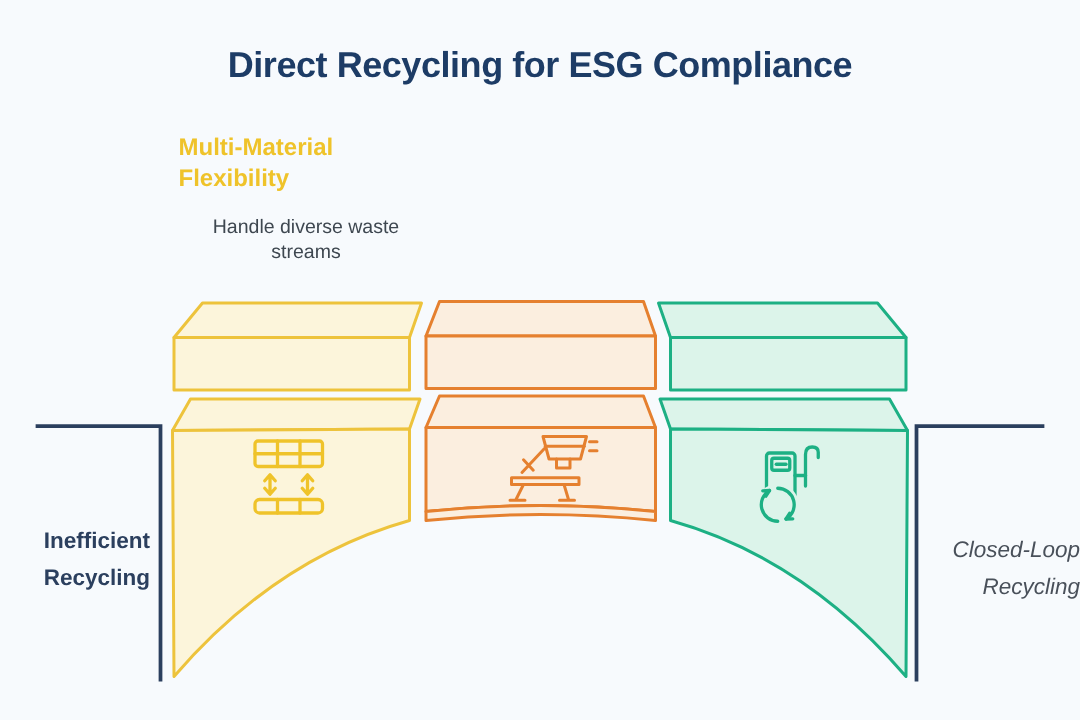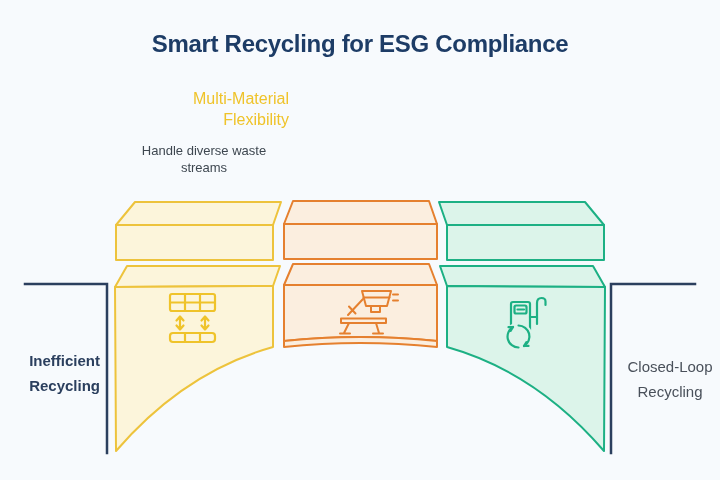--- a/index.html
+++ b/index.html
@@ -13,32 +13,32 @@
   .shape-o{fill:var(--orange_fill);stroke:var(--orange_stroke);stroke-width:2;stroke-linejoin:round;}
   .shape-g{fill:var(--green_fill);stroke:var(--green_stroke);stroke-width:2;stroke-linejoin:round;}
   .icon-y{fill:none;stroke:var(--yellow_head);stroke-width:2.2;stroke-linecap:round;stroke-linejoin:round;}
   .icon-o{fill:none;stroke:var(--orange_stroke);stroke-width:2;stroke-linecap:round;stroke-linejoin:round;}
   .icon-g{fill:none;stroke:var(--green_stroke);stroke-width:2.2;stroke-linecap:round;stroke-linejoin:round;}
   .occlude-g{fill:var(--green_fill);stroke:none;}
   .bracket{fill:none;stroke:var(--bracket);stroke-width:2.5;stroke-linecap:square;}
   .txt{position:absolute;white-space:pre-line;}
   .title{left:0;width:720px;top:30px;text-align:center;font-size:24px;font-weight:700;
          color:var(--title);letter-spacing:-0.3px;}
-  .col-head{width:170px;top:88px;text-align:right;font-size:16px;font-weight:400;line-height:1.32;}
+  .col-head{width:170px;top:88px;text-align:left;font-size:16px;font-weight:700;line-height:1.32;}
   .col-sub{width:170px;text-align:center;font-size:13px;line-height:1.34;color:var(--text);}
   .head-1{left:119px;color:var(--yellow_head);}
   .head-2{left:281px;color:var(--orange_head);}
   .head-3{left:446px;color:var(--green_head);}
   .sub-1{left:119px;top:142px;}
   .sub-2{left:281px;top:165px;}
   .sub-3{left:446px;top:115px;}
   .left-label{left:8px;width:92px;top:349px;text-align:right;font-size:15px;font-weight:600;
               color:var(--bracket);line-height:1.65;}
-  .right-label{left:620px;width:100px;top:355px;text-align:center;font-size:15px;font-weight:500;
-               color:var(--right_label);line-height:1.65;}
+  .right-label{left:620px;width:100px;top:355px;text-align:right;font-size:15px;font-weight:500;
+               color:var(--right_label);line-height:1.65;font-style:italic;}
   .center-label{left:258px;width:200px;top:372px;text-align:center;font-size:16px;font-weight:500;
                 color:var(--text);line-height:1.45;}
 </style>
 </head>
 <body>
 
 <div class="stage">
 
   <svg class="scene" width="720" height="480" viewBox="0 0 720 480">
 
@@ -95,21 +95,21 @@
         <g class="icon-g">
           <path d="M518.5,325.5 A11,11 0 0 1 524,346"></path>
           <path d="M528.5,345.9 L524,346 L526.4,342.2"></path>
           <path d="M518.5,347.5 A11,11 0 0 1 513,327"></path>
           <path d="M508.5,327.2 L513,327 L510.6,330.8"></path>
         </g>
       </g>
     </g>
   </svg>
 
-  <div class="txt title">Smart Recycling for ESG Compliance</div>
+  <div class="txt title">Direct Recycling for ESG Compliance</div>
 
   <div class="txt col-head head-1">Multi-Material
 Flexibility</div>
   <div class="txt col-sub sub-1">Handle diverse waste
 streams</div>
 
 
 
   <div class="txt left-label">Inefficient
 Recycling</div>

